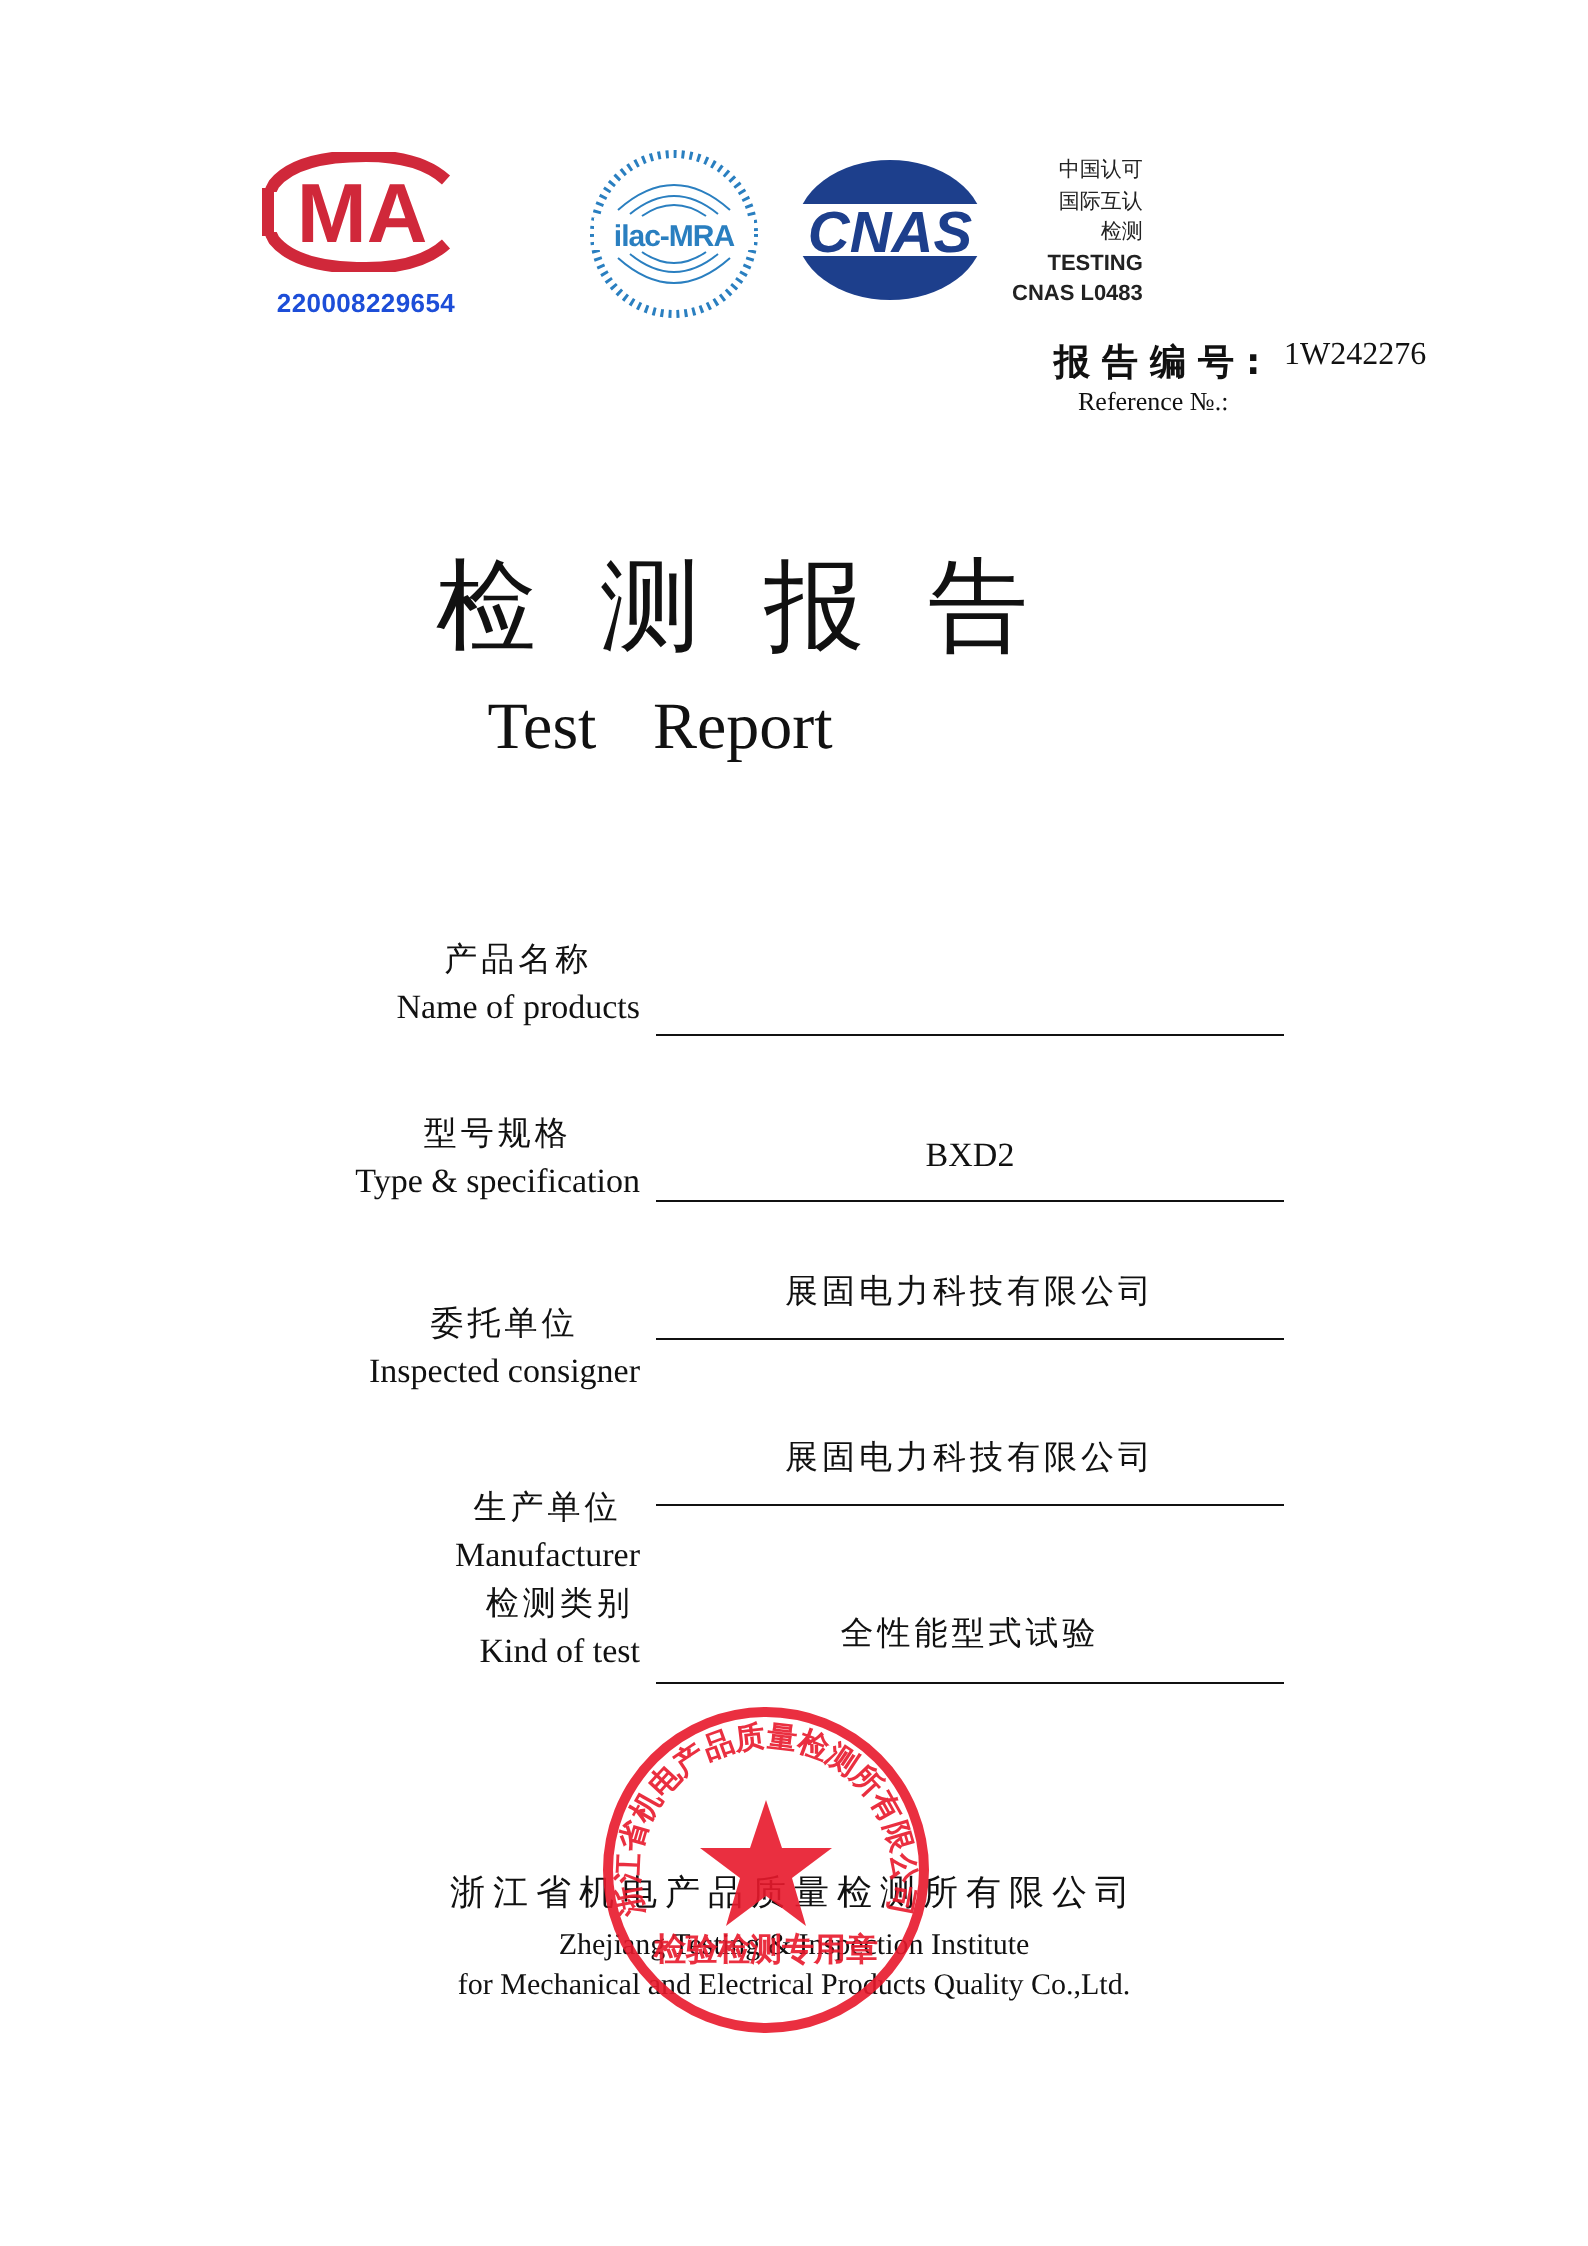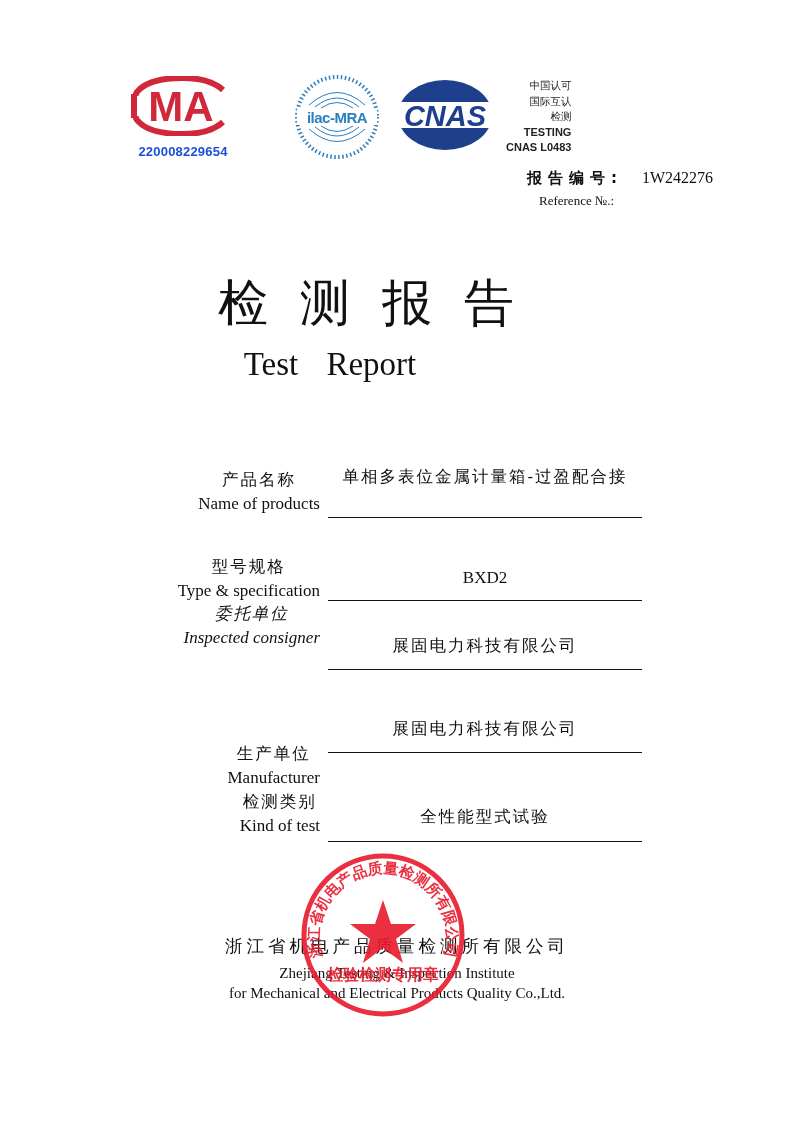--- a/index.html
+++ b/index.html
@@ -13,21 +13,21 @@
              font-family: "Liberation Sans", "DejaVu Sans", sans-serif; font-weight: bold;
              font-size: 13px; color: #1d4ed8; letter-spacing: 0.2px; }
 
   .ilac { left: 295px; top: 75px; width: 84px; height: 84px; }
   .cnas { left: 396px; top: 78px; width: 98px; height: 74px; }
 
   .cnas-text { left: 506px; top: 78px; font-size: 10.5px; line-height: 15.5px; color: #222;
                font-family: "DejaVu Sans", sans-serif; text-align: right; }
   .cnas-text .b { font-family: Liberation Sans, sans-serif; font-weight: bold; font-size: 11px; }
 
-  .ref-label { left: 527px; top: 169px; font-size: 15px; font-weight: bold; letter-spacing: 6px;
+  .ref-label { left: 527px; top: 169px; font-size: 18px; font-weight: bold; letter-spacing: 6px;
                font-family: "DejaVu Sans", sans-serif; }
   .ref-value { left: 642px; top: 169px; font-size: 16px; }
   .ref-en { left: 539px; top: 193px; font-size: 13px; }
 
   .title-cn { left: 0; width: 732px; top: 270px; text-align: center; font-size: 50px;
               letter-spacing: 32px; text-indent: 32px; font-family: "DejaVu Serif", serif; font-weight: normal; }
   .title-en { left: 0; width: 660px; top: 346px; text-align: center; font-size: 33px; word-spacing: 20px; }
 
   .row-label { right: 474px; text-align: center; }
   .row-label .cn { font-size: 16.5px; letter-spacing: 2px; font-family: "DejaVu Serif", serif; line-height: 24px; }
@@ -87,32 +87,31 @@
 <div class="abs ref-en">Reference №.:</div>
 
 <div class="abs title-cn">检测报告</div>
 <div class="abs title-en">Test Report</div>
 
 <div class="abs row-label" style="top:468px;">
   <div class="cn">产品名称</div>
   <div class="en">Name of products</div>
 </div>
 <div class="abs row-value cn" style="top:465px;">
-  <div>单相多表位金属计量箱-过盈配合接</div>
 </div>
 <div class="abs row-line" style="top:517px;"></div>
 
 <div class="abs row-label" style="top:555px;">
   <div class="cn">型号规格</div>
   <div class="en">Type &amp; specification</div>
 </div>
 <div class="abs row-value" style="top:566px;">BXD2</div>
 <div class="abs row-line" style="top:600px;"></div>
 
-<div class="abs row-label" style="top:602px;font-style:italic;">
+<div class="abs row-label" style="top:650px;">
   <div class="cn">委托单位</div>
   <div class="en">Inspected  consigner</div>
 </div>
 <div class="abs row-value cn" style="top:634px;">展固电力科技有限公司</div>
 <div class="abs row-line" style="top:669px;"></div>
 
 <div class="abs row-label" style="top:742px;">
   <div class="cn">生产单位</div>
   <div class="en">Manufacturer</div>
 </div>

